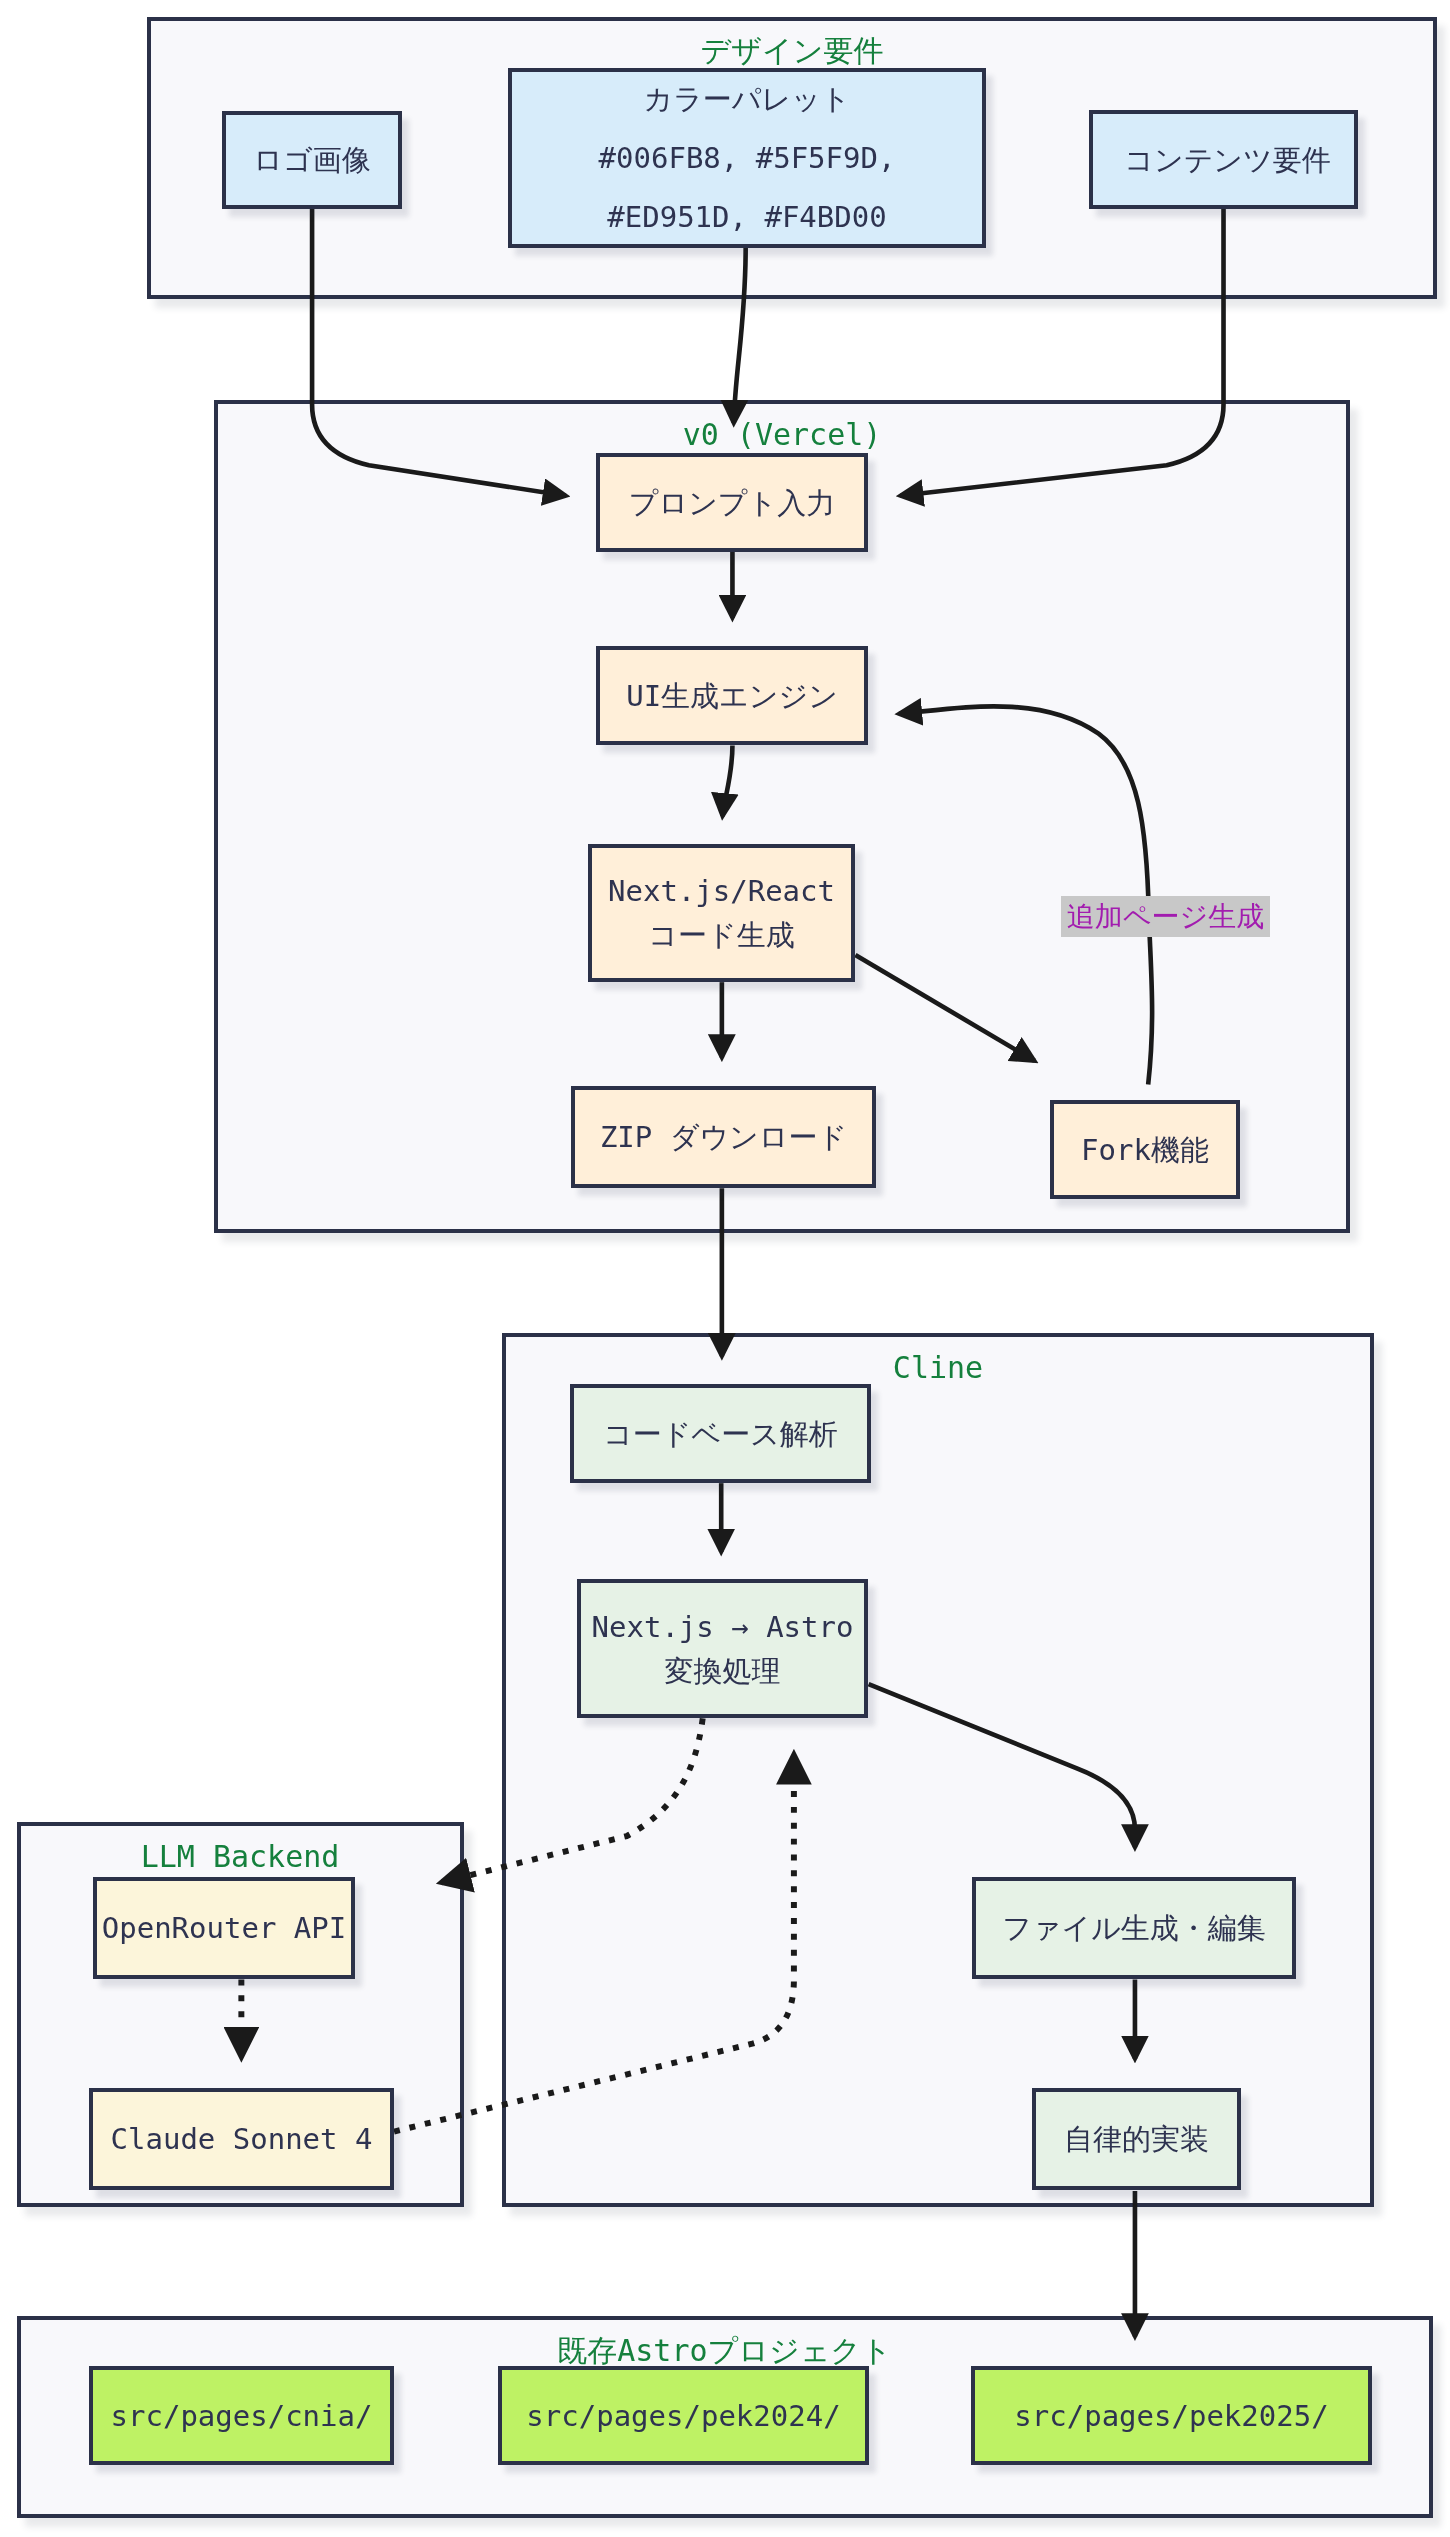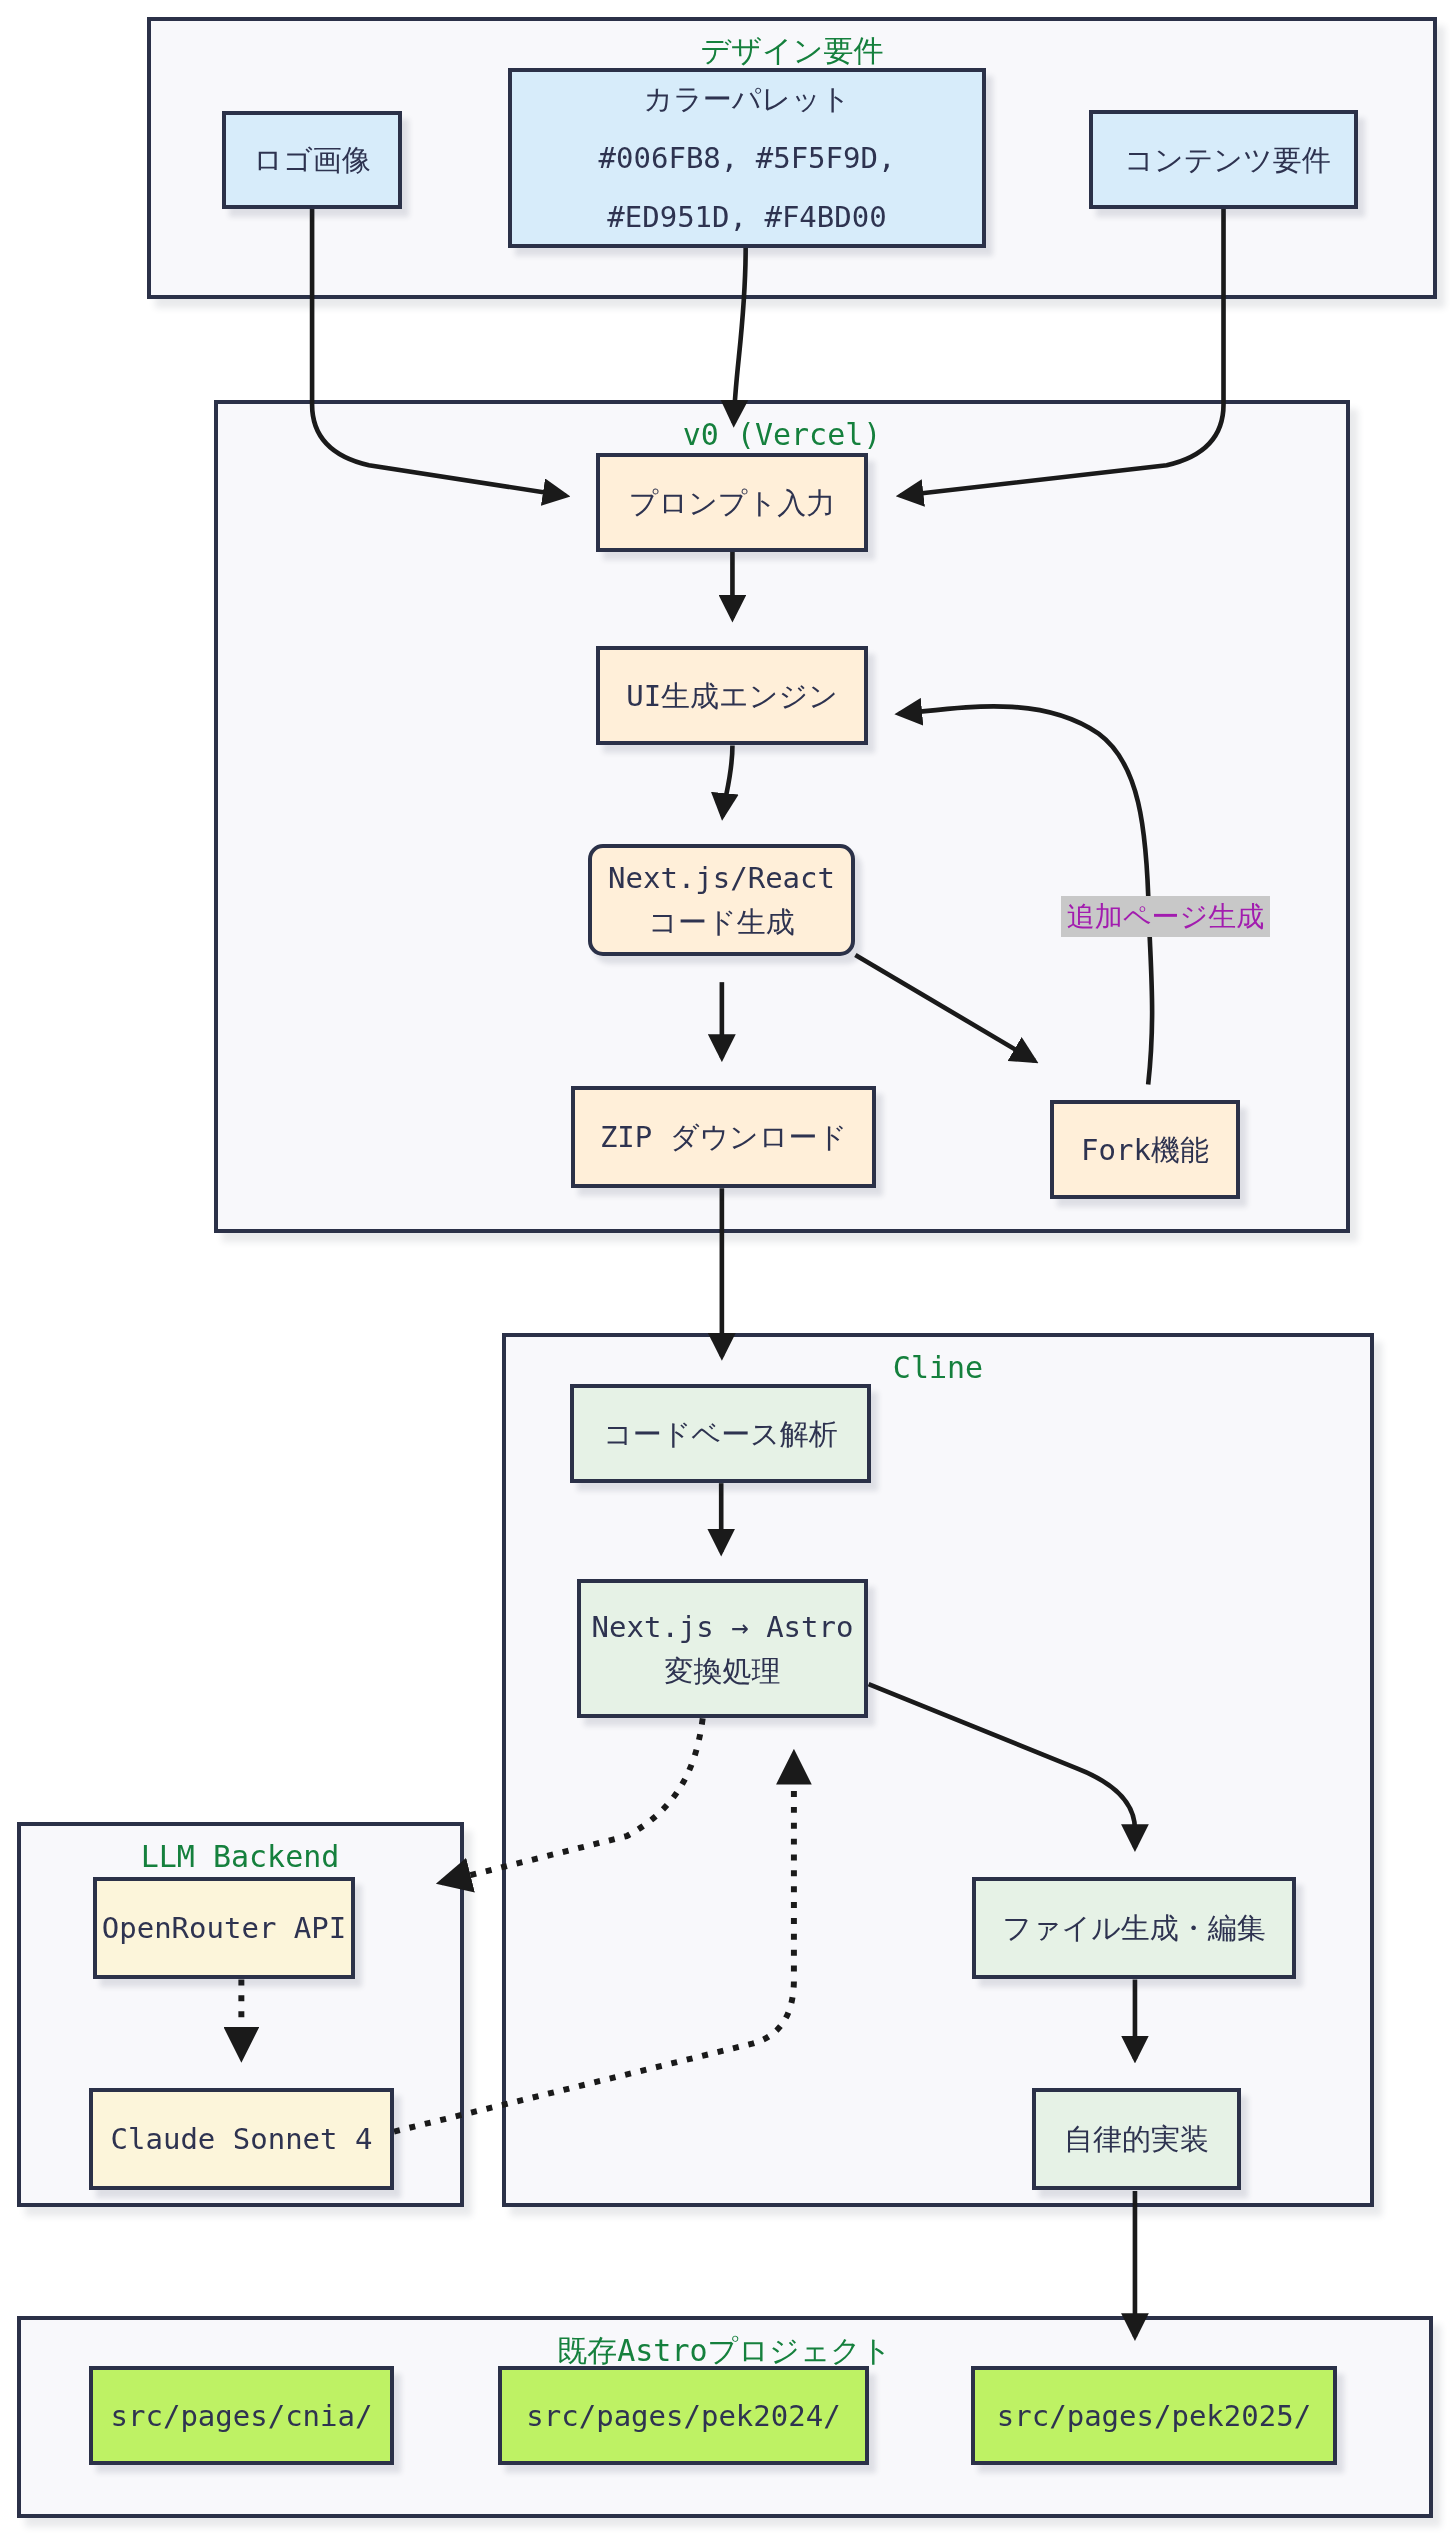--- a/index.html
+++ b/index.html
@@ -111,21 +111,21 @@
   </div>
 
   <div class="node peach" style="left:596px;top:453px;width:272px;height:99px;">
     <div>プロンプト入力</div>
   </div>
 
   <div class="node peach" style="left:596px;top:646px;width:272px;height:99px;">
     <div>UI生成エンジン</div>
   </div>
 
-  <div class="node peach" style="left:588px;top:844px;width:267px;height:112px;border-radius:15px;">
+  <div class="node peach" style="left:588px;top:844px;width:267px;height:138px;">
     <div>Next.js/React</div>
     <div>コード生成</div>
   </div>
 
   <div class="node peach" style="left:571px;top:1086px;width:305px;height:102px;">
     <div>ZIP ダウンロード</div>
   </div>
 
   <div class="node peach" style="left:1050px;top:1100px;width:190px;height:99px;">
     <div>Fork機能</div>
@@ -159,18 +159,18 @@
   </div>
 
   <div class="node purple" style="left:89px;top:2366px;width:305px;height:99px;">
     <div>src/pages/cnia/</div>
   </div>
 
   <div class="node purple" style="left:498px;top:2366px;width:371px;height:99px;">
     <div>src/pages/pek2024/</div>
   </div>
 
-  <div class="node purple" style="left:971px;top:2366px;width:366px;height:99px;">
+  <div class="node purple" style="left:971px;top:2366px;width:401px;height:99px;">
     <div>src/pages/pek2025/</div>
   </div>
 
 </div>
 
 
 </body></html>

